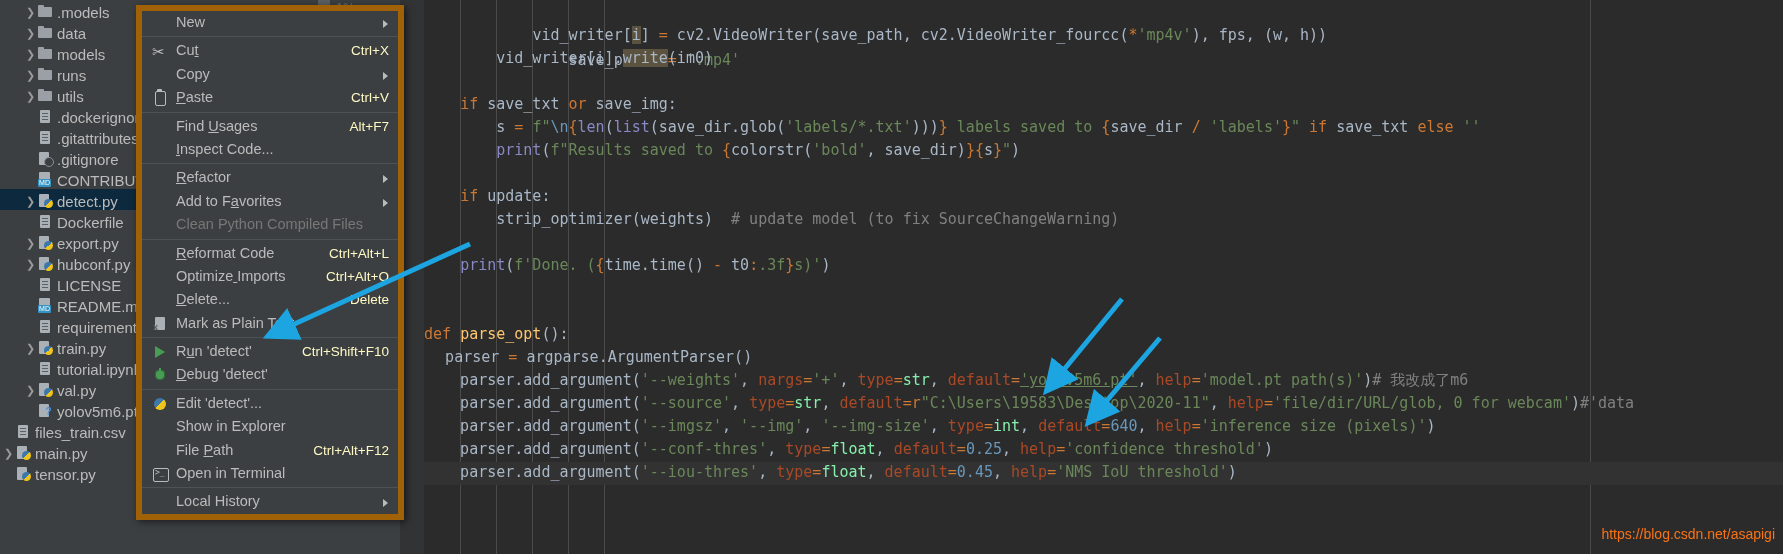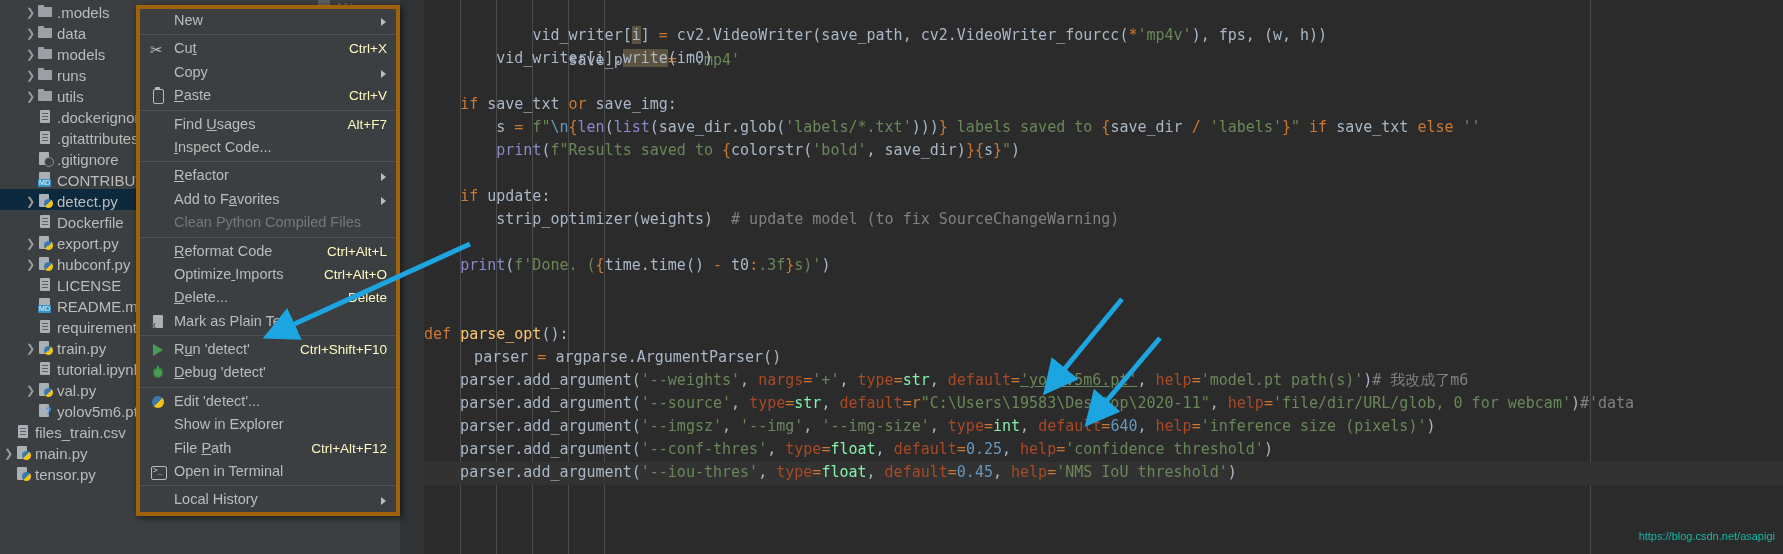--- a/index.html
+++ b/index.html
@@ -117,21 +117,21 @@
   .ul{text-decoration:underline;text-decoration-color:#6a8759;}
   .wavy{text-decoration-style:wavy;text-decoration-color:#54946b;text-underline-offset:2px;}
   .cjk{font-family:"DejaVu Sans",sans-serif;}
 
   .rightmargin{position:absolute;top:0;bottom:0;width:1px;background:#4b4b4b;}
   .curline{position:absolute;left:24px;right:0;height:23px;background:#323232;}
 
   
   .menu{
     position:absolute;left:136px;top:5px;width:256px;
-    background:#3c3f41;border:4px solid #a16207;
+    background:#3c3f41;border:6px solid #a16207;
     box-shadow:2px 2px 7px rgba(0,0,0,.55);
     color:#bbbbbb;font-size:14.5px;
     z-index:30;
   }
   .mi{
     position:relative;height:23.4px;line-height:23.4px;white-space:nowrap;
     padding-left:34px;padding-right:8px;
   }
   .mi.dis{color:#777777;}
   .mi .sc{position:absolute;right:9px;top:0;color:#fef9c3;font-size:13.5px;}
@@ -183,21 +183,21 @@
   .mic.term::after{
     content:">_";position:absolute;left:3px;top:1px;color:#b9bcbe;font-size:8px;line-height:12px;
     font-family:"DejaVu Sans Mono",monospace;
   }
 
   
   .arrows{position:absolute;inset:0;pointer-events:none;z-index:40;}
 
   
   .watermark{
-    position:absolute;right:8px;bottom:12px;color:#14b8a6;font-size:11px;
+    position:absolute;right:8px;bottom:12px;color:#f97316;font-size:14px;
     font-family:"Liberation Sans",sans-serif;z-index:25;
   }
 
   
   .toptab{position:absolute;left:318px;top:0;width:12px;height:13px;background:#5c5f61;}
   .toppct{position:absolute;left:336px;top:0;color:#6d7073;font-size:13px;}
   .tabstrip{position:absolute;left:0;top:0;right:0;height:13px;background:#3c3f41;}
 </style>
 </head>
 <body>
@@ -263,21 +263,21 @@
       <div class="ln" style="top:139px;left:24px;"><span class="txt">        <span class="pfn">print</span>(<span class="str">f"Results saved to </span><span class="brace">{</span>colorstr(<span class="str">'bold'</span>, save_dir)<span class="brace">}{</span>s<span class="brace">}</span><span class="str">"</span>)</span></div>
       
       <div class="ln" style="top:185px;left:24px;"><span class="txt">    <span class="kw">if</span> update:</span></div>
       
       <div class="ln" style="top:208px;left:24px;"><span class="txt">        strip_optimizer(weights)  <span class="cmt"># update model (to fix SourceChangeWarning)</span></span></div>
       
       <div class="ln" style="top:254px;left:24px;"><span class="txt">    <span class="pfn">print</span>(<span class="str">f'Done. (</span><span class="brace">{</span>time.time() <span class="kw">-</span> t0<span class="kw">:</span><span class="str">.3f</span><span class="brace">}</span><span class="str">s)'</span>)</span></div>
       
       <div class="ln" style="top:323px;left:24px;"><span class="txt"><span class="kw">def</span> <span class="fn">parse_opt</span>():</span></div>
       
-      <div class="ln" style="top:346px;left:38px;"><span class="txt">    parser <span class="kw">=</span> argparse.ArgumentParser()</span></div>
+      <div class="ln" style="top:346px;left:9px;"><span class="txt">    parser <span class="kw">=</span> argparse.ArgumentParser()</span></div>
       
       <div class="ln" style="top:369px;left:24px;"><span class="txt">    parser.add_argument(<span class="str">'--weights'</span>, <span class="param">nargs</span><span class="kw">=</span><span class="str">'+'</span>, <span class="param">type</span><span class="kw">=</span><span class="self">str</span>, <span class="param">default</span><span class="kw">=</span><span class="str ul">'yolov5m6.pt'</span>, <span class="param">help</span><span class="kw">=</span><span class="str">'model.pt path(s)'</span>)<span class="cmt wavy"># <span class="cjk">我改成了</span>m6</span></span></div>
       
       <div class="ln" style="top:392px;left:24px;"><span class="txt">    parser.add_argument(<span class="str">'--source'</span>, <span class="param">type</span><span class="kw">=</span><span class="self">str</span>, <span class="param">default</span><span class="kw">=</span><span class="kw">r</span><span class="str">"C:\Users\19583\Desktop\2020-11"</span>, <span class="param">help</span><span class="kw">=</span><span class="str wavy">'file/dir/URL/glob, 0 for webcam'</span>)<span class="cmt wavy">#'data</span></span></div>
       
       <div class="ln" style="top:415px;left:24px;"><span class="txt">    parser.add_argument(<span class="str wavy">'--imgsz'</span>, <span class="str">'--img'</span>, <span class="str">'--img-size'</span>, <span class="param">type</span><span class="kw">=</span><span class="self">int</span>, <span class="param">default</span><span class="kw">=</span><span class="num">640</span>, <span class="param">help</span><span class="kw">=</span><span class="str">'inference size (pixels)'</span>)</span></div>
       
       <div class="ln" style="top:438px;left:24px;"><span class="txt">    parser.add_argument(<span class="str wavy">'--conf-thres'</span>, <span class="param">type</span><span class="kw">=</span><span class="self">float</span>, <span class="param">default</span><span class="kw">=</span><span class="num">0.25</span>, <span class="param">help</span><span class="kw">=</span><span class="str">'confidence threshold'</span>)</span></div>
       
       <div class="ln" style="top:461px;left:24px;"><span class="txt">    parser.add_argument(<span class="str wavy">'--iou-thres'</span>, <span class="param">type</span><span class="kw">=</span><span class="self">float</span>, <span class="param">default</span><span class="kw">=</span><span class="num">0.45</span>, <span class="param">help</span><span class="kw">=</span><span class="str">'NMS IoU threshold'</span>)</span></div>

